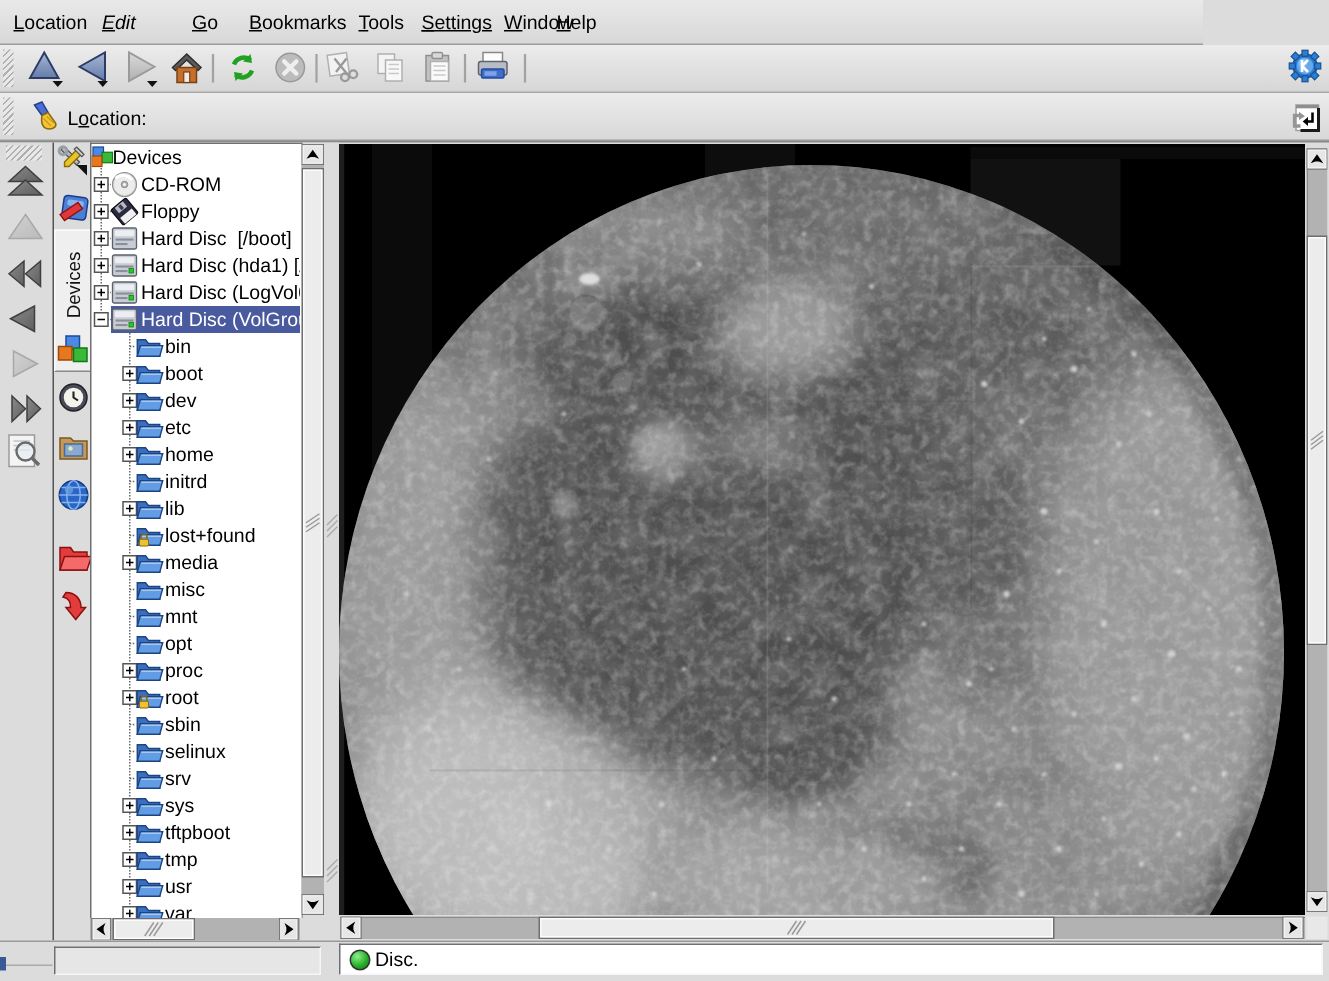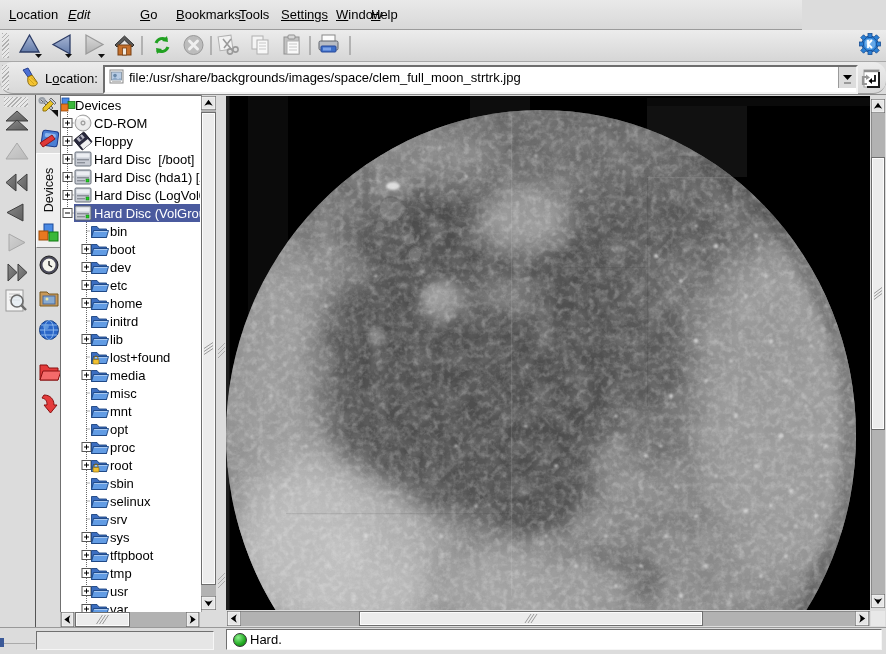--- a/index.html
+++ b/index.html
@@ -11,22 +11,22 @@
 .sunk{border-top:1px solid #707070;border-left:1px solid #707070;border-bottom:1px solid #f6f6f6;border-right:1px solid #f6f6f6;}
 </style>
 </head>
 <body>
 
 <div class="abs" style="left:0;top:0;width:802px;height:29px;background:linear-gradient(#e9e9e9,#d8d8d8);border-bottom:1px solid #9b9b9b;">
   <div class="abs menu" id="menuitems" style="top:7px;left:0;width:886px;height:18px;">
     <span class="abs" style="left:9px;"><u>L</u>ocation</span>
     <span class="abs" style="left:68px;font-style:italic;"><u>E</u>dit</span>
     <span class="abs" style="left:101px;margin-top:20px;"><u>V</u>iew</span>
-    <span class="abs" style="left:140px;"><u>G</u>o</span>
-    <span class="abs" style="left:176px;"><u>B</u>ookmarks</span>
+    <span class="abs" style="left:128px;"><u>G</u>o</span>
+    <span class="abs" style="left:166px;"><u>B</u>ookmarks</span>
     <span class="abs" style="left:239px;"><u>T</u>ools</span>
     <span class="abs" style="left:281px;text-decoration:underline;"><u>S</u>ettings</span>
     <span class="abs" style="left:336px;"><u>W</u>indow</span>
     <span class="abs" style="left:371px;"><u>H</u>elp</span>
   </div>
 </div>
 
 <div class="abs" style="left:0;top:30px;width:886px;height:31px;background:linear-gradient(#ececec,#d6d6d6);border-bottom:1px solid #a8a8a8;">
   <div class="abs hatch" style="left:2px;top:3px;width:7px;height:25px;"></div>
   <div class="abs" id="tb-icons" style="left:0;top:0;width:886px;height:31px;">
@@ -127,49 +127,31 @@
         <rect x="15.4" y="15.4" width="4" height="4" transform="rotate(45 17.4 17.4)"></rect>
       </g>
       <circle cx="11" cy="11" r="5.5" fill="#66a8e8"></circle>
           <circle cx="9.5" cy="9" r="3" fill="#8cc0f0" opacity="0.8"></circle>
       <path d="M9 7 L9 15 M9 11 L13 7 M9.5 11.5 L13 15" stroke="#fff" stroke-width="1.8" fill="none"></path>
     </g>
   </svg>
   </div>
 </div>
 
-<div class="abs" style="left:0;top:62px;width:886px;height:31px;background:linear-gradient(#ececec,#d8d8d8);border-bottom:1px solid #9b9b9b;border-radius:13px;">
+<div class="abs" style="left:0;top:62px;width:886px;height:31px;background:linear-gradient(#ececec,#d8d8d8);border-bottom:1px solid #9b9b9b;">
   <div class="abs hatch" style="left:2px;top:3px;width:7px;height:25px;"></div>
   <div class="abs" id="loc-clear" style="left:20px;top:5px;width:22px;height:22px;">
     <svg width="22" height="22">
       <path d="M3 3 L8 1 L12 8 L8 10 Z" fill="#4a6fd4" stroke="#27408e" stroke-width="1"></path>
       <path d="M8 10 L12 8 L17 15 C18 17 16 19 13 19 C9 19 7 16 8 10 Z" fill="#f4c432" stroke="#8a6a10" stroke-width="1"></path>
       <path d="M9 12 L14 17 M11 10.5 L16 15" stroke="#c89a18" stroke-width="0.8"></path>
     </svg>
   </div>
   <span class="abs menu" style="left:45px;top:9px;">L<u>o</u>cation:</span>
 
-  <div class="abs" style="left:103px;top:3px;width:751px;height:25px;background:#fff;border-top:2px solid #6e6e6e;border-left:2px solid #6e6e6e;border-bottom:2px solid #f4f4f4;border-right:2px solid #f4f4f4;">
-    <div class="abs" id="combo-icon" style="left:4px;top:2px;width:16px;height:16px;">
-      <svg width="16" height="16">
-        <rect x="1" y="1" width="13" height="13" fill="#fcfcfc" stroke="#888"></rect>
-        <rect x="2.5" y="3" width="10" height="8" fill="#b8cce4" stroke="#7a8a9a" stroke-width="0.8"></rect>
-        <circle cx="6" cy="6.5" r="1.8" fill="#6888a8"></circle>
-        <path d="M3 10.5 L6 8 L9 10.5 L11 9 L12.5 10.5 Z" fill="#8aa8c8"></path>
-        <rect x="3" y="12" width="9" height="1.4" fill="#c0c0c0"></rect>
-      </svg>
-    </div>
-    <span class="abs" style="left:24px;top:3px;font-size:13px;color:#000;white-space:nowrap;">file:/usr/share/backgrounds/images/space/clem_full_moon_strtrk.jpg</span>
-    <div class="abs" style="right:0;top:0;width:17px;height:21px;background:#dcdcdc;border-left:1px solid #9a9a9a;">
-      <svg width="17" height="21">
-          <path d="M4 8 L13 8 L8.5 13 Z" fill="#000"></path>
-          <rect x="5" y="15" width="7" height="2" fill="#9a9a9a"></rect>
-        </svg>
-    </div>
-  </div>
   <div class="abs" id="go-btn" style="left:860px;top:5px;width:22px;height:22px;">
     <svg width="22" height="22">
       <rect x="4" y="3" width="15" height="17" fill="#fff" stroke="#a0a0a0"></rect>
       <rect x="4" y="3" width="15" height="2.2" fill="#8e8e8e"></rect>
       <path d="M19 5 L19 20 L7 20" stroke="#1a1a1a" stroke-width="2" fill="none"></path>
       <path d="M15 8 L15 14 L11 14" stroke="#000" stroke-width="1.7" fill="none"></path>
       <path d="M12 11 L8.5 14 L12 17 Z" fill="#000"></path>
       <path d="M7 17 L3 17 L3 10 L7 10" stroke="#969696" stroke-width="2.2" fill="none"></path>
       <path d="M6 7.5 L10 10.5 L6 13 Z" fill="#969696"></path>
     </svg>
@@ -844,15 +826,15 @@
       <path d="M639.2 7.5 L633.2 3.3 L634.4 6.3 L634.4 8.7 L633.2 11.7 Z" fill="#000"></path>
     </svg></div>
 <div class="abs" style="left:871px;top:611px;width:14px;height:15px;background:#e8e8e8;"></div>
 
 <div class="abs" style="left:0;top:627px;width:886px;height:27px;background:#dcdcdc;border-top:1px solid #999;">
   <div class="abs" style="left:0;top:10px;width:4px;height:9px;background:#3b5998;"></div>
   <div class="abs" style="left:4px;top:15px;width:31px;height:1px;background:#aaa;"></div>
   <div class="abs sunk" style="left:36px;top:3px;width:176px;height:17px;background:#e6e6e6;"></div>
   <div class="abs sunk" style="left:226px;top:1px;width:654px;height:19px;background:#fff;">
     <div class="abs" id="led" style="left:6px;top:3px;width:12px;height:12px;border-radius:50%;background:radial-gradient(circle at 35% 30%,#8cf08c,#22aa22 60%,#117711);border:1px solid #333;"></div>
-    <span class="abs" style="left:23px;top:2px;font-size:13px;color:#000;">Hard.</span>
+    <span class="abs" style="left:23px;top:2px;font-size:13px;color:#000;">Disc.</span>
   </div>
 </div>
 
 </body></html>

